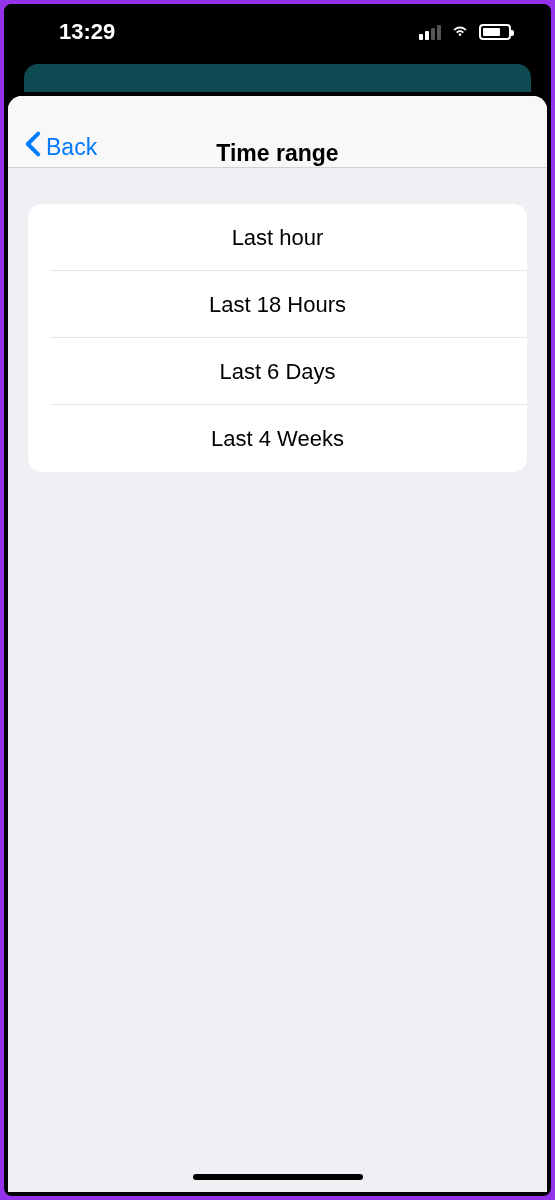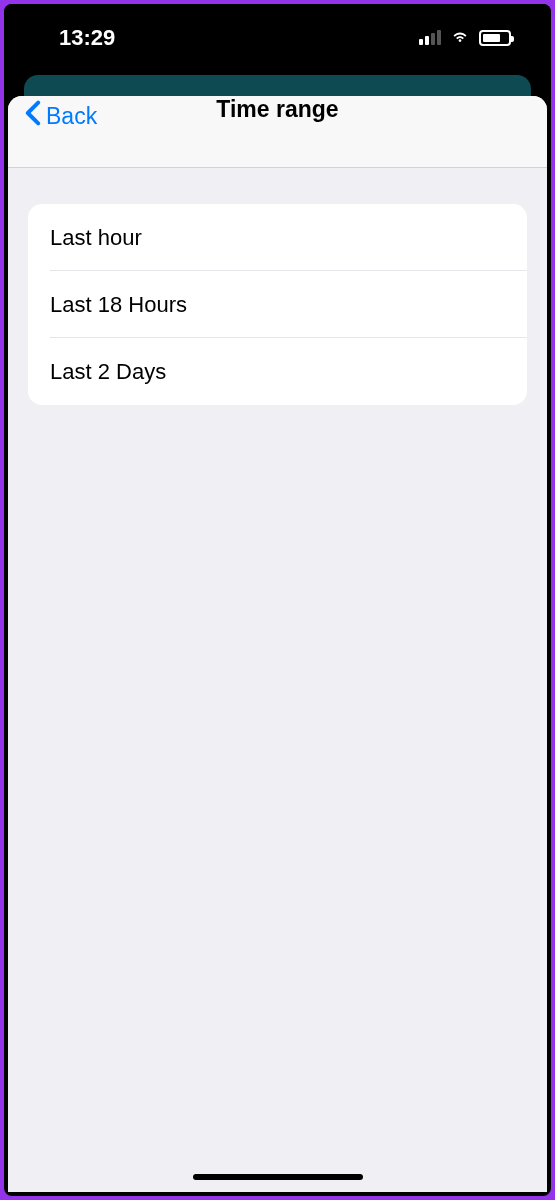--- a/index.html
+++ b/index.html
@@ -15,21 +15,21 @@
       position: absolute;
       top: 4px;
       left: 4px;
       right: 4px;
       bottom: 4px;
       background: #000;
       border-radius: 8px;
       overflow: hidden;
     }
     .status-bar {
-      height: 71px;
+      height: 60px;
       background: #000;
       display: flex;
       justify-content: space-between;
       align-items: center;
       padding: 0 40px 4px 55px;
       color: #fff;
     }
     .status-time {
       font-size: 22px;
       font-weight: 600;
@@ -79,21 +79,21 @@
       bottom: 4px;
       background: #efeff4;
       border-radius: 14px 14px 0 0;
       overflow: hidden;
     }
     .nav-bar {
       height: 72px;
       background: #f8f8f8;
       border-bottom: 1px solid #d1d1d6;
       display: flex;
-      align-items: flex-start;
+      align-items: flex-end;
       position: relative;
       padding: 0 10px;
     }
     .back-button {
       display: flex;
       align-items: center;
       gap: 4px;
       color: #007aff;
       font-size: 23px;
       cursor: pointer;
@@ -113,21 +113,21 @@
       padding: 36px 20px;
     }
     .list-group {
       background: #fff;
       border-radius: 14px;
       overflow: hidden;
     }
     .list-row {
       display: flex;
       align-items: center;
-      justify-content: flex-start;
+      justify-content: center;
       min-height: 67px;
       padding: 0 22px;
       font-size: 22px;
       color: #000;
       cursor: pointer;
       position: relative;
     }
     .list-row:not(:last-child)::after {
       content: '';
       position: absolute;
@@ -193,20 +193,23 @@
 
     <div class="content">
       <div class="list-group" id="options-list">
           <div class="list-row">
             <span>Last hour</span>
           </div>
           <div class="list-row">
             <span>Last 18 Hours</span>
           </div>
           <div class="list-row">
-            <span>Last 2 Days</span>
+            <span>Last 6 Days</span>
+          </div>
+          <div class="list-row">
+            <span>Last 4 Weeks</span>
           </div>
         </div>
     </div>
 
     <div class="home-indicator"></div>
   </div>
 </div>
 
 </body></html>

